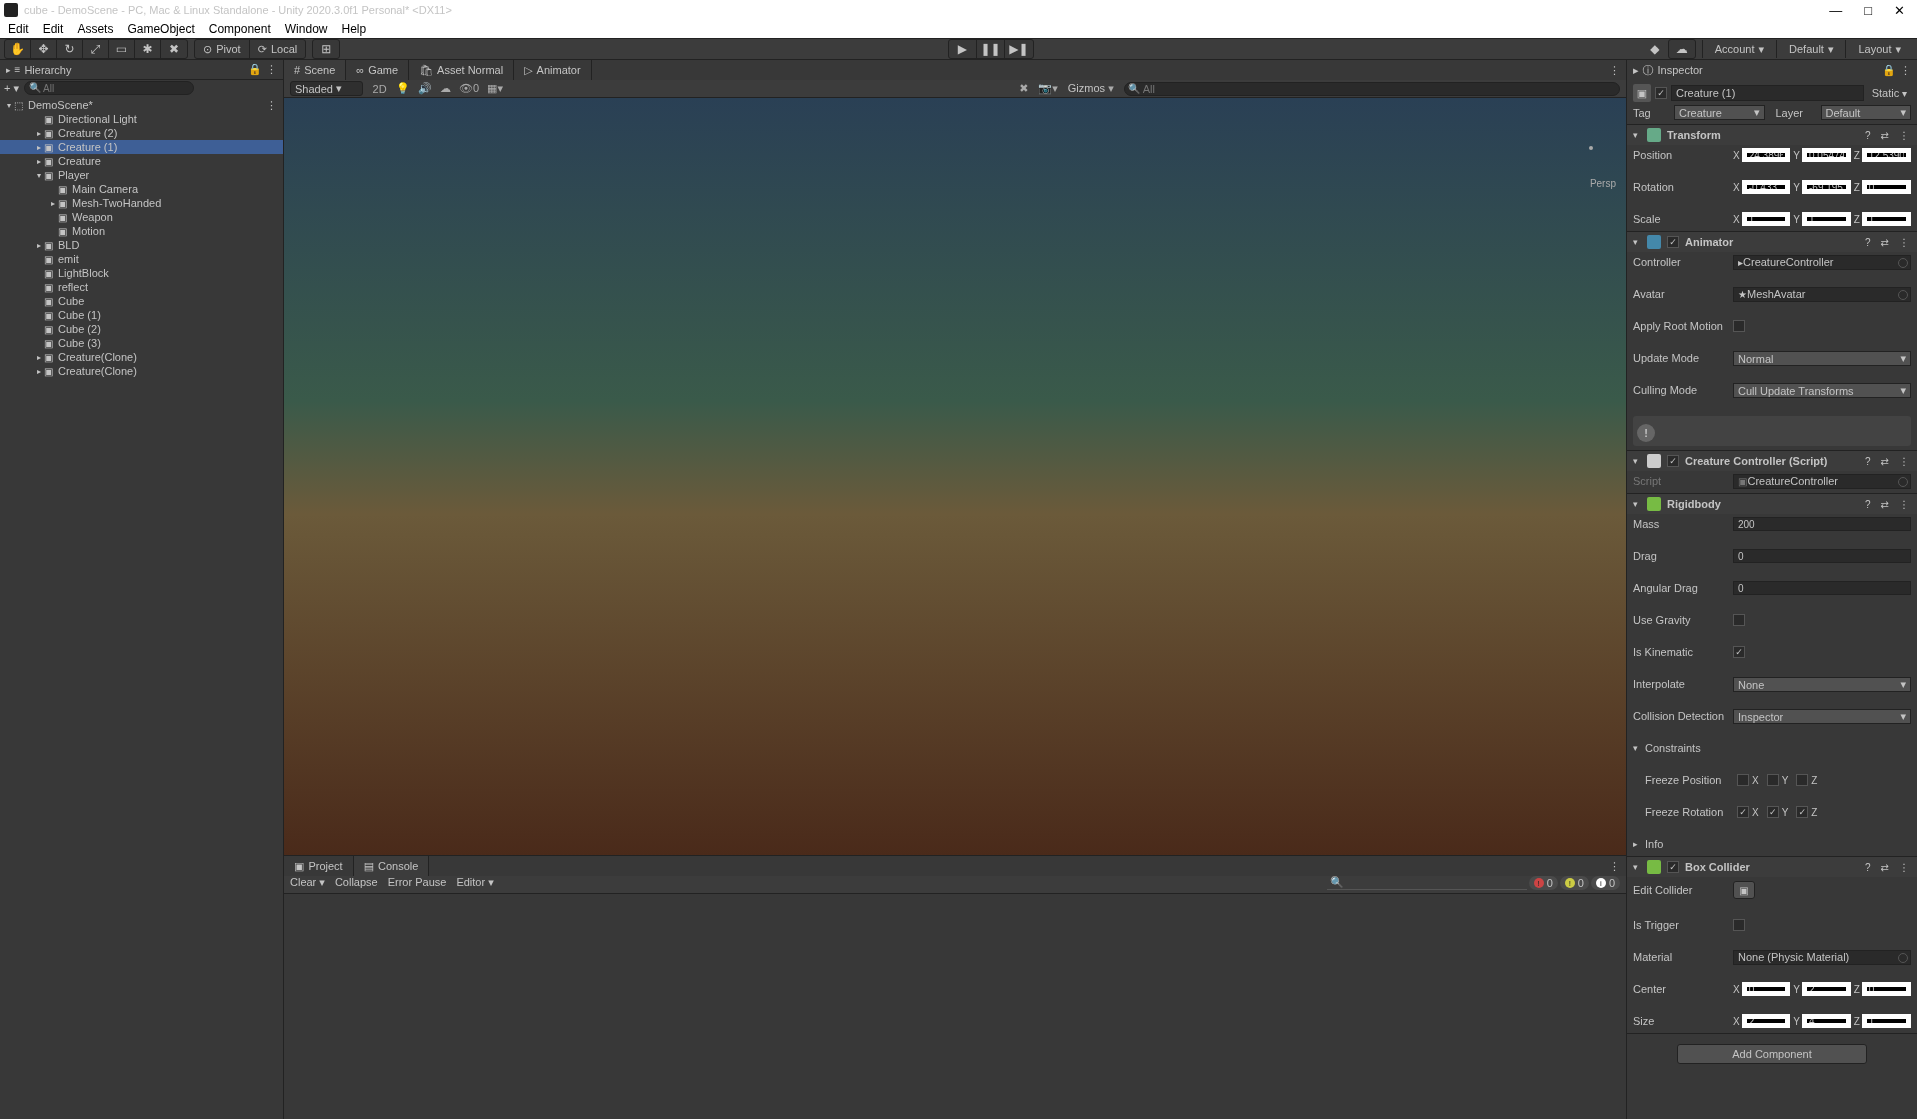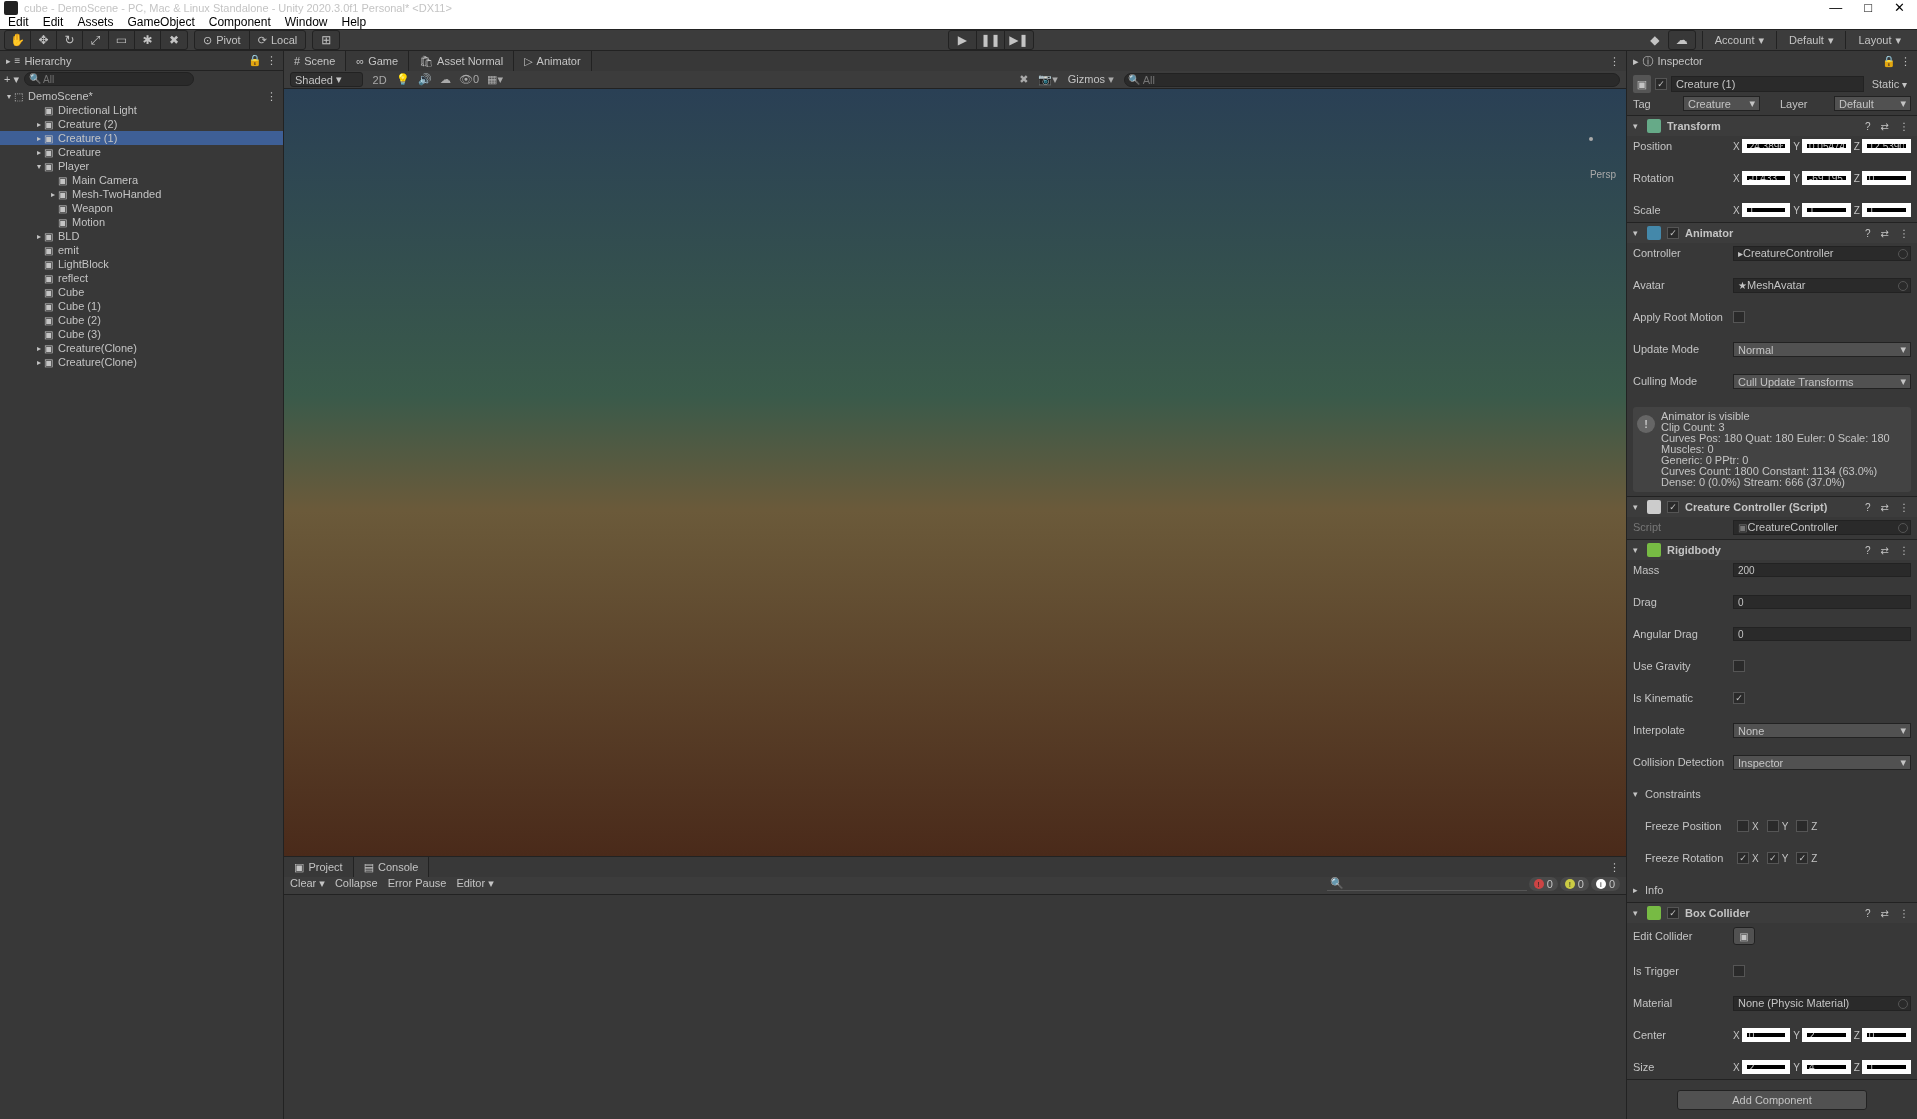--- a/index.html
+++ b/index.html
@@ -58,21 +58,21 @@
 .bpbody { flex:1; background:#383838; }
 .right { width: 290px; display:flex; flex-direction:column; background:#383838; }
 .insphdr { height:20px; display:flex; align-items:center; padding:0 6px; gap:4px; }
 .objhdr { padding:4px 6px; display:flex; flex-direction:column; gap:3px; border-bottom:1px solid #222; }
 .objrow { display:flex; align-items:center; gap:4px; }
 .objrow input[type=text] { flex:1; background:#2a2a2a; border:1px solid #222; height:16px; color:#c4c4c4; padding:0 4px; }
 .cubeico { width:18px;height:18px; background:#555; border-radius:2px; display:flex; align-items:center; justify-content:center; }
 .chk { width:12px;height:12px; background:#2a2a2a; border:1px solid #555; }
 .chk.on::after { content:'✓'; font-size:9px; color:#c4c4c4; display:block; text-align:center; line-height:10px; }
 .static { font-size:10px; padding:0 4px; }
-.taglayer { display:flex; gap:20px; font-size:10px; align-items:center;}
+.taglayer { display:flex; gap:11px; font-size:10px; align-items:center;}
 .taglayer .dd { flex:1; background:#515151; border:1px solid #222; height:15px; padding:0 4px; display:flex; align-items:center; justify-content:space-between; }
 .taglayer .lbl { width:30px; }
 .taglayer .lbl2 { width:34px; }
 .comp { border-bottom:1px solid #222; }
 .comphdr { height:20px; display:flex; align-items:center; padding:0 6px; gap:6px; background:#3c3c3c; }
 .comphdr .tri { font-size:9px; width:8px; }
 .comphdr .cico { width:14px; height:14px; border-radius:2px; }
 .comphdr .name { font-weight:bold; flex:1; }
 .comphdr .hbtn { font-size:10px; padding:0 2px; }
 .compbody { padding:2px 6px 4px 6px; display:flex; flex-direction:column; gap:16px; }
@@ -486,27 +486,20 @@
           </div>
         <div class="prow">
             <span class="plabel">Culling Mode</span>
           <div class="dd">
               <span>Cull Update Transforms</span>
               <span>▾</span>
             </div>
           </div>
         <div class="infobox">
           <div class="iico">!</div>
-          <div class="itxt">
-            <div>Animator is visible</div>
-            <div>Clip Count: 3</div>
-            <div>Curves Pos: 180 Quat: 180 Euler: 0 Scale: 180 Muscles: 0</div>
-            <div>Generic: 0 PPtr: 0</div>
-            <div>Curves Count: 1800 Constant: 1134 (63.0%) Dense: 0 (0.0%) Stream: 666 (37.0%)</div>
-          </div>
         </div>
       </div>
     </div>
 
     <div class="comp">
       <div class="comphdr">
         <span class="tri">▾</span>
           <span class="cico" style="background:#ccc"></span>
         <div class="chk on"></div>
         <span class="name">Creature Controller (Script)</span>

